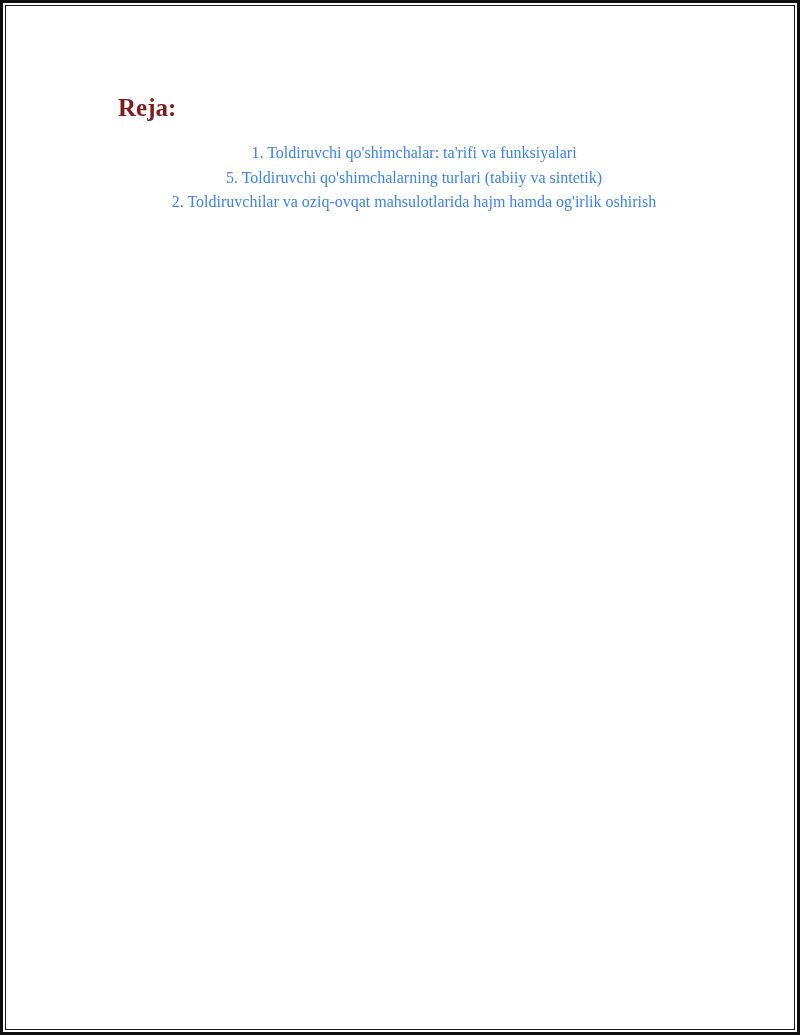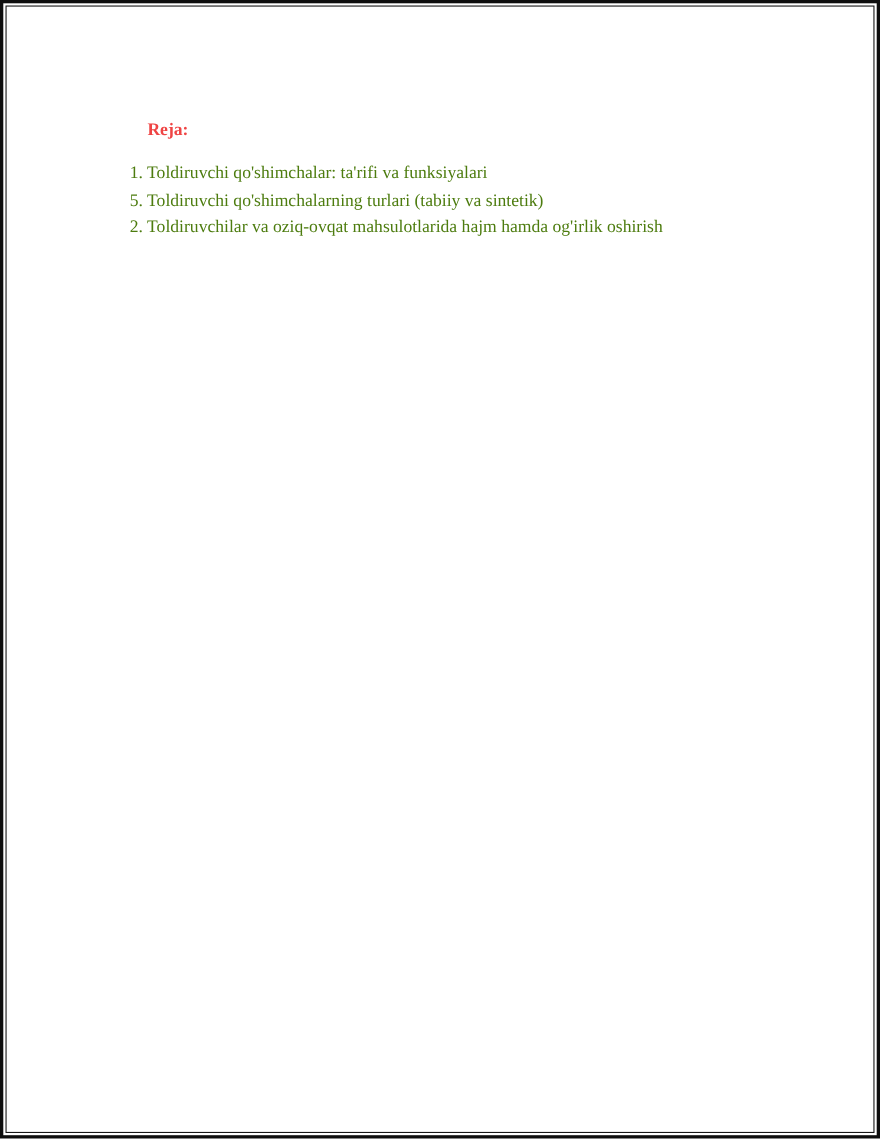--- a/index.html
+++ b/index.html
@@ -30,34 +30,35 @@
     pointer-events: none;
   }
   .content {
     position: absolute;
     top: 0;
     left: 0;
     right: 0;
     padding: 93px 90px 0 118px;
   }
   .plan-heading {
-    font-size: 16px;
+    font-size: 25px;
     font-weight: bold;
     line-height: 1.2;
-    margin: 16px;
-    color: #ef4444;
+    margin: 0;
+    color: #7f1d1d;
   }
   .plan-list {
     margin-top: 18px;
   }
   .plan-list-item {
     font-size: 16px;
     line-height: 24.5px;
-    color: #4d7c0f;
+    color: #3b82f6;
     white-space: nowrap;
+    text-align: center;
   }
 </style>
 </head>
 <body>
 
 <div class="frame-outer"></div>
 <div class="frame-inner"></div>
 
 <div class="content">
   <h1 class="plan-heading">Reja:</h1>

